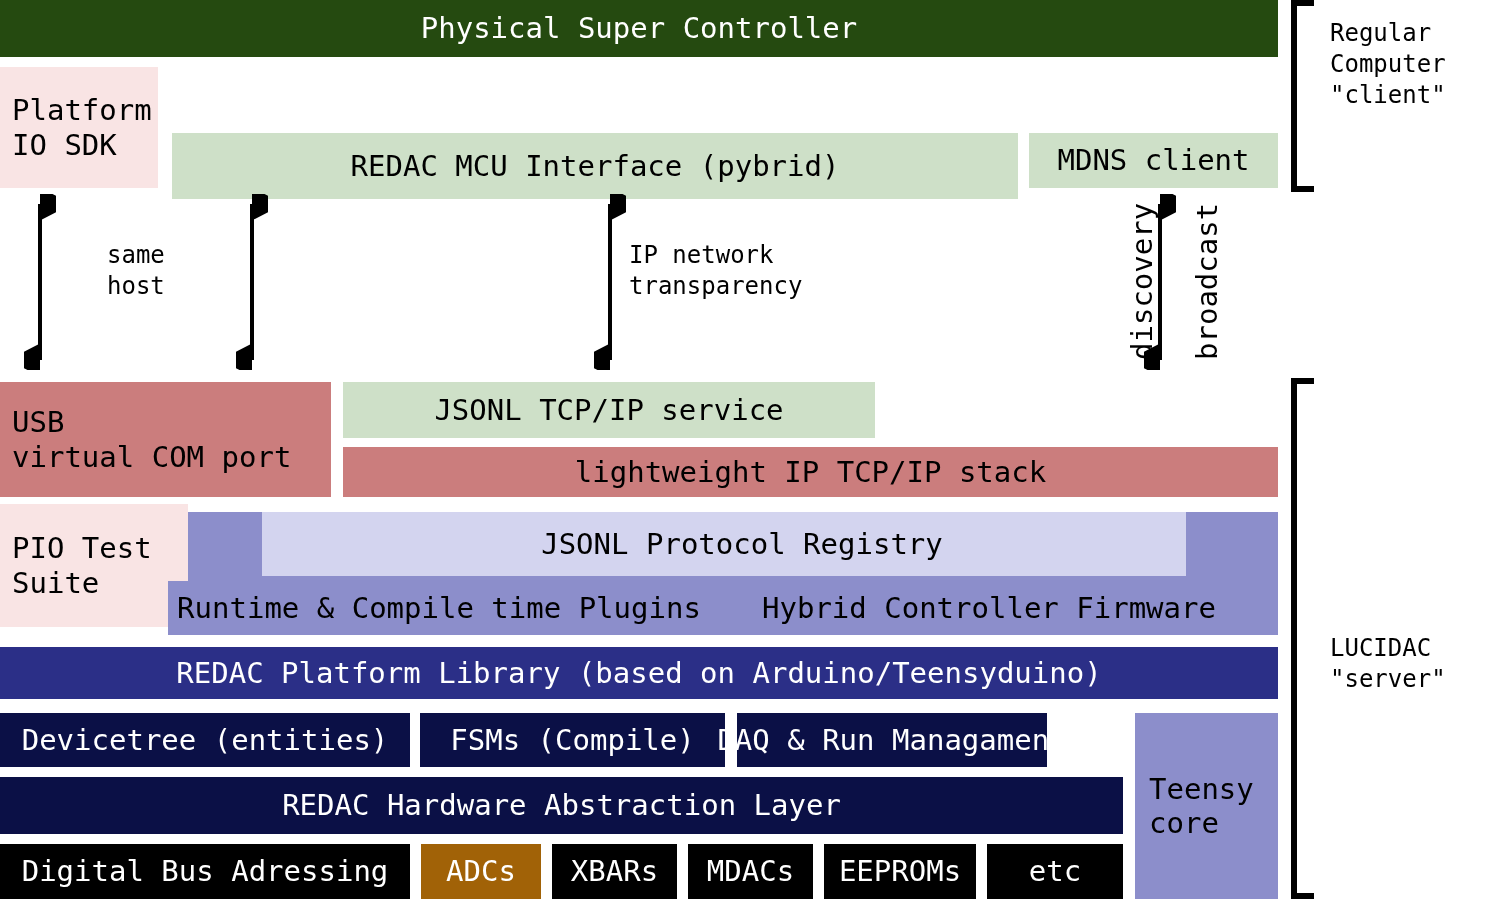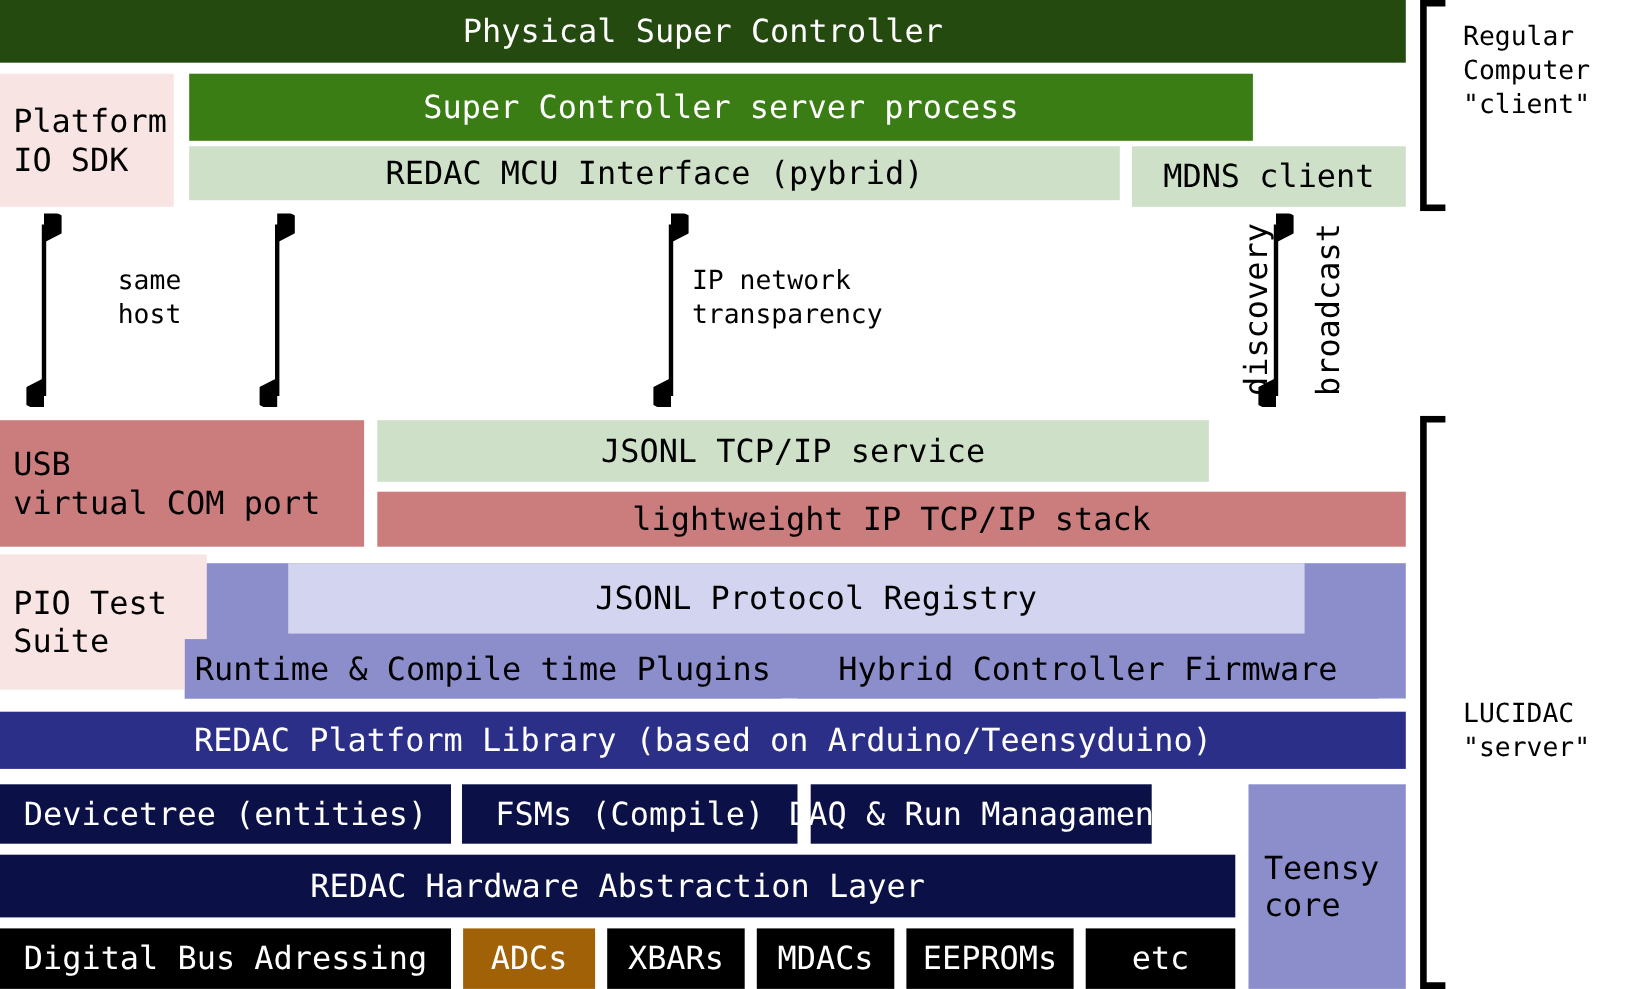--- a/index.html
+++ b/index.html
@@ -67,25 +67,22 @@
 
   <div class="box" style="left:0px; top:0px; width:1278px; height:57px; background:#254a10; color:#ffffff;">
     <span>Physical Super Controller</span>
   </div>
 
   <div class="box left" style="left:0px; top:67px; width:158px; height:121px; background:#f9e4e4; color:#000000;">
     <span>Platform
 IO SDK</span>
   </div>
 
-  <div class="box" style="left:172px; top:67px; width:967px; height:61px; background:#3a7d14; color:#ffffff;">
-    <span>Super Controller server process</span>
-  </div>
-
-  <div class="box" style="left:172px; top:133px; width:846px; height:49px; background:#cee0c8; color:#000000;">
+
+  <div class="box" style="left:172px; top:133px; width:846px; height:66px; background:#cee0c8; color:#000000;">
     <span>REDAC MCU Interface (pybrid)</span>
   </div>
 
   <div class="box" style="left:1029px; top:133px; width:249px; height:55px; background:#cee0c8; color:#000000;">
     <span>MDNS client</span>
   </div>
 
   <svg class="bracket" style="left:1288px; top:0px;" width="30" height="192" viewBox="0 0 30 192">
     <path d="M 26 3 L 6 3 L 6 189 L 26 189" fill="none" stroke="#000000" stroke-width="6"></path>
   </svg>
@@ -125,21 +122,21 @@
 
   <div class="rotlabel" style="left:1125px; top:360px;"><span>discovery</span></div>
 
   <div class="rotlabel" style="left:1190px; top:360px;"><span>broadcast</span></div>
 
   <div class="box left" style="left:0px; top:382px; width:331px; height:115px; background:#cb7d7d; color:#000000;">
     <span style="white-space:pre-line;">USB
 virtual COM port</span>
   </div>
 
-  <div class="box" style="left:343px; top:382px; width:756px; height:56px; background:#cee0c8; color:#000000;">
+  <div class="box" style="left:343px; top:382px; width:532px; height:56px; background:#cee0c8; color:#000000;">
     <span>JSONL TCP/IP service</span>
   </div>
 
 
   <div class="box" style="left:343px; top:447px; width:935px; height:50px; background:#cb7d7d; color:#000000;">
     <span>lightweight IP TCP/IP stack</span>
   </div>
 
   <div style="position:absolute; left:168px; top:512px; width:1110px; height:123px; background:#8c8ecb;"></div>
 

